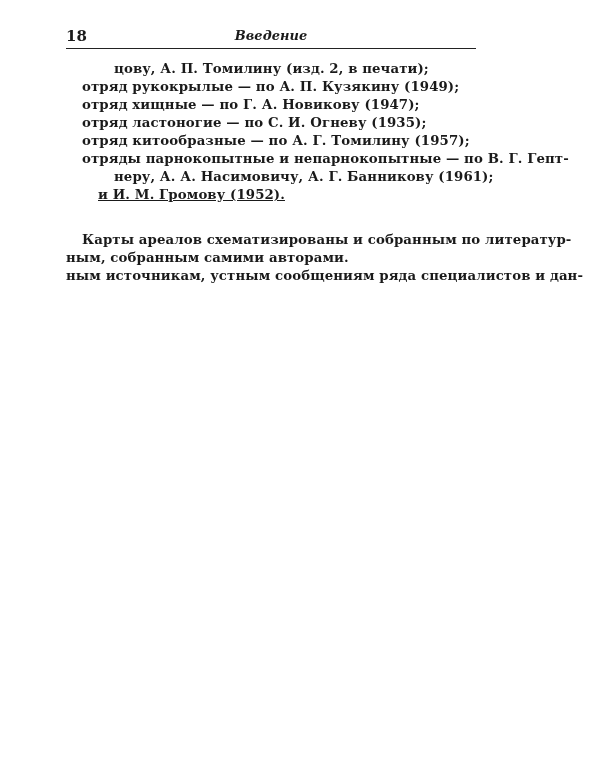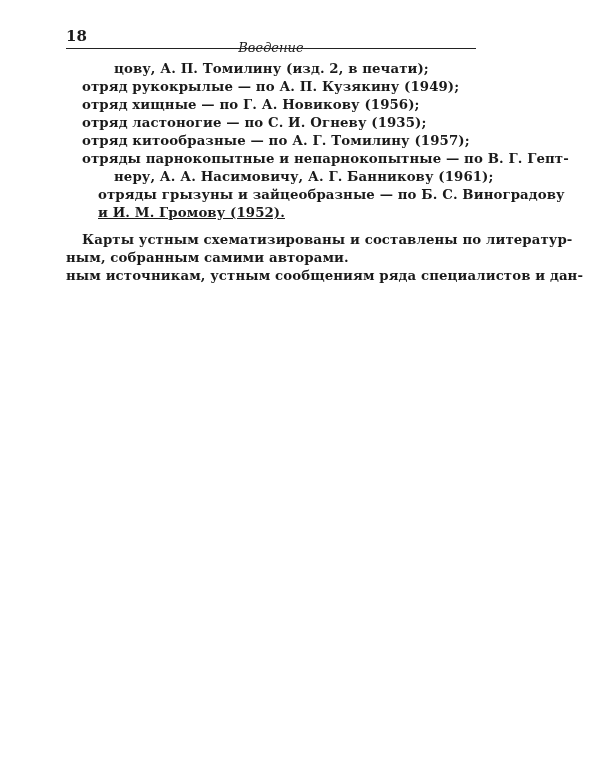--- a/index.html
+++ b/index.html
@@ -31,23 +31,22 @@
       font-family: "DejaVu Serif", serif;
     }
     .running-head {
       position: absolute;
       left: 0;
       right: 0;
       top: 1px;
       text-align: center;
       font-size: 13px;
       font-style: italic;
-      font-weight: normal;
+      font-weight: bold;
       font-family: "DejaVu Serif", serif;
-      margin-top: 12px;
     }
     .header-rule {
       position: absolute;
       left: 66px;
       top: 48px;
       width: 410px;
       height: 0;
       border-top: 1.5px solid #222;
     }
     .body-text {
@@ -107,35 +106,34 @@
 <div class="header-rule"></div>
 
 <div class="body-text">
   <p class="list-entry">
     <span class="cont">цову, А. П. Томилину (изд. 2, в печати);</span>
   </p>
   <p class="list-entry">
     <span>отряд рукокрылые — по А. П. Кузякину (1949);</span>
   </p>
   <p class="list-entry">
-    <span>отряд хищные — по Г. А. Новикову (1956);</span>
+    <span>отряд хищные — по Г. А. Новикову (1947);</span>
   </p>
   <p class="list-entry">
     <span>отряд ластоногие — по С. И. Огневу (1935);</span>
   </p>
   <p class="list-entry">
     <span>отряд китообразные — по А. Г. Томилину (1957);</span>
   </p>
   <p class="list-entry">
     <span>отряды парнокопытные и непарнокопытные — по В. Г. Гепт-</span>
     <span class="cont">неру, А. А. Насимовичу, А. Г. Банникову (1961);</span>
   </p>
   <p class="list-entry sub">
-    <span>отряды грызуны и зайцеобразные — по Б. С. Виноградову</span>
     <span class="cont">и И. М. Громову (1952).</span>
   </p>
 </div>
 
 <div class="paragraph">
-  <span class="line first">Карты устным схематизированы и составлены по литератур-</span>
+  <span class="line first">Карты ареалов схематизированы и собранным по литератур-</span>
   <span class="line">ным, собранным самими авторами.</span>
   <span class="line">ным источникам, устным сообщениям ряда специалистов и дан-</span>
 </div>
 
 </body></html>

